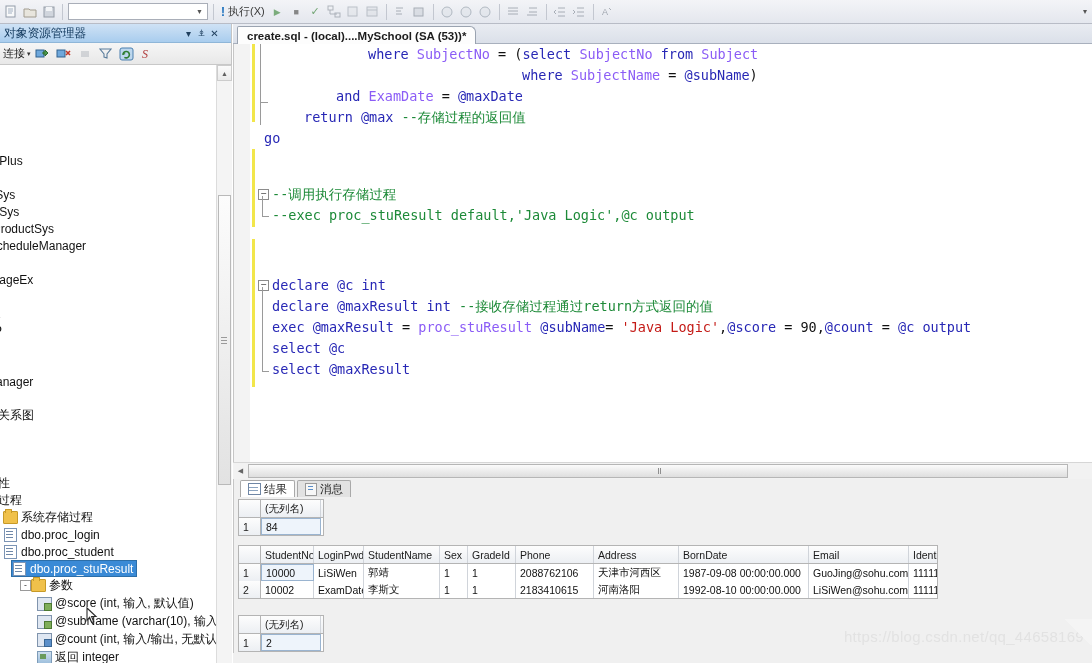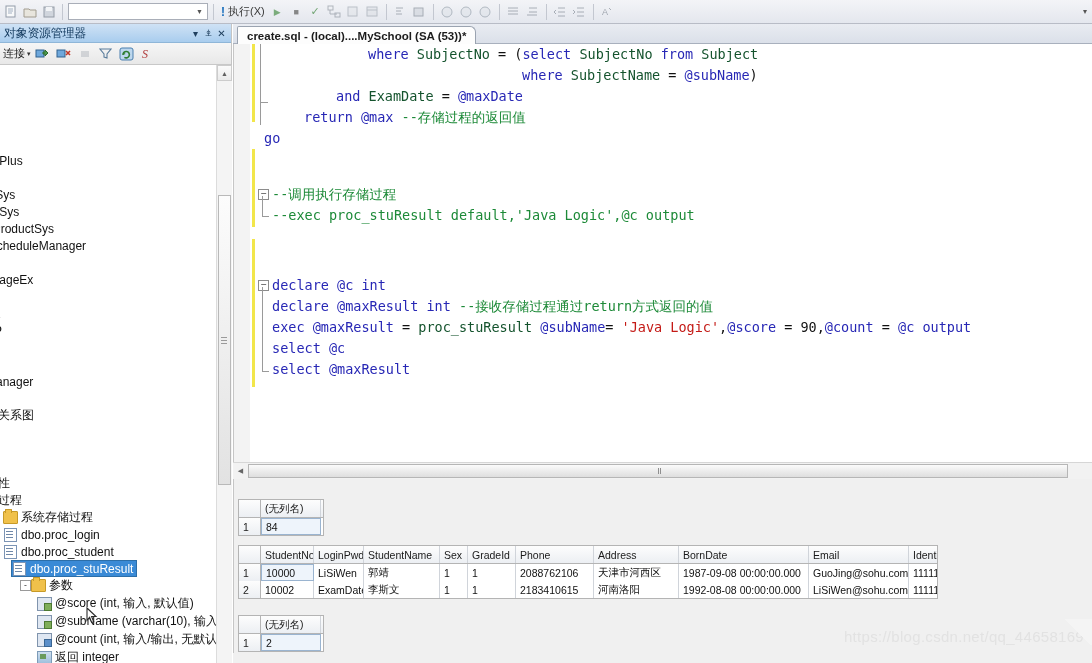--- a/index.html
+++ b/index.html
@@ -38,21 +38,21 @@
     justify-content:center;font-size:8px;color:#555;}
 
   
   .oe{
     position:absolute;left:0;top:24px;width:232px;height:639px;
     background:#f0f0f0;box-sizing:border-box;border-right:1px solid #c4c4c4;
   }
   .oe-title{
     height:19px;background:linear-gradient(#cfe2f5,#a9cdee);
     border-bottom:1px solid #8fb6d8;
-    display:flex;align-items:center;padding:0 3px 0 4px;box-sizing:border-box;
+    display:flex;align-items:center;padding:0 10px 0 4px;box-sizing:border-box;
   }
   .oe-title .t{font-size:12px;color:#10375c;flex:1;letter-spacing:-.3px;}
   .oe-title .b{width:13px;text-align:center;color:#20405f;font-size:10px;cursor:default;}
   .oe-tools{
     height:22px;background:linear-gradient(#f6f6f6,#e8e8e8);
     border-bottom:1px solid #c8c8c8;display:flex;align-items:center;
     padding:0 3px;gap:3px;box-sizing:border-box;
   }
   .oe-tools .conn{font-size:11px;color:#222;}
   .oe-tools .carr{font-size:7px;color:#333;margin-left:-1px;}
@@ -119,21 +119,21 @@
   }
   .ed-margin{position:absolute;left:0;top:0;width:16px;height:418px;background:#f3f3f3;}
   .ed-chg{position:absolute;left:18px;width:3px;background:#f2e64a;}
   .code{
     position:absolute;left:22px;top:0;width:840px;height:418px;
     font-family:"DejaVu Sans Mono","Liberation Mono",monospace;
     font-size:13.5px;line-height:21px;white-space:pre;
   }
   .cl{position:absolute;left:0;white-space:pre;}
   .kw{color:#2727b5;}
-  .id{color:#14532d;}
+  .id{color:#8b5cf6;}
   .cm{color:#1d8a38;}
   .st{color:#c41a16;}
   .var{color:#2727b5;}
   .pl{color:#111;}
   .num{color:#111;}
   .fold{position:absolute;width:9px;height:9px;border:1px solid #8c8c8c;background:#fff;
     font-family:"DejaVu Sans",sans-serif;font-size:8px;line-height:7px;text-align:center;color:#333;}
   .brace{position:absolute;border-left:1px solid #9a9a9a;}
   .brace.tp{border-top:1px solid #9a9a9a;}
   .brace.bt{border-bottom:1px solid #9a9a9a;}
@@ -481,20 +481,30 @@
   <div class="hsb">
     <div class="ar">◀</div>
     <div class="track">
       <div class="thumb">
         <span class="grip"></span>
       </div>
     </div>
   </div>
 
   <div class="results">
+    <div class="rtabs" id="rtabs">
+        <div class="rtab active">
+          <span class="ic-grid"></span>
+          <span>结果</span>
+        </div>
+        <div class="rtab">
+          <span class="ic-msg"></span>
+          <span>消息</span>
+        </div>
+      </div>
     <div id="grids" style="position:absolute;left:4px;top:18px;right:0;bottom:0;">
         <div class="grid" style="top: 2px; left: 0px; width: 86px;">
           <div class="grow ghead">
             <div class="gcell rownum"></div>
             <div class="gcell" style="width:60px;flex:0 0 60px">(无列名)</div>
           </div>
           <div class="grow">
             <div class="gcell rownum">1</div>
             <div class="gcell active" style="width:60px;flex:0 0 60px">84</div>
           </div>
@@ -528,21 +538,21 @@
           </div>
           <div class="grow">
             <div class="gcell rownum">2</div>
             <div class="gcell" style="width:53px;flex:0 0 53px">10002</div>
             <div class="gcell" style="width:50px;flex:0 0 50px">ExamDate</div>
             <div class="gcell" style="width:76px;flex:0 0 76px">李斯文</div>
             <div class="gcell" style="width:28px;flex:0 0 28px">1</div>
             <div class="gcell" style="width:48px;flex:0 0 48px">1</div>
             <div class="gcell" style="width:78px;flex:0 0 78px">2183410615</div>
             <div class="gcell" style="width:85px;flex:0 0 85px">河南洛阳</div>
-            <div class="gcell" style="width:130px;flex:0 0 130px">1992-08-08 00:00:00.000</div>
+            <div class="gcell" style="width:130px;flex:0 0 130px">1992-08-10 00:00:00.000</div>
             <div class="gcell" style="width:100px;flex:0 0 100px">LiSiWen@sohu.com</div>
             <div class="gcell" style="width:80px;flex:0 0 80px">111113</div>
           </div>
         </div>
         <div class="grid" style="top: 118px; left: 0px; width: 86px;">
           <div class="grow ghead">
             <div class="gcell rownum"></div>
             <div class="gcell" style="width:60px;flex:0 0 60px">(无列名)</div>
           </div>
           <div class="grow">

